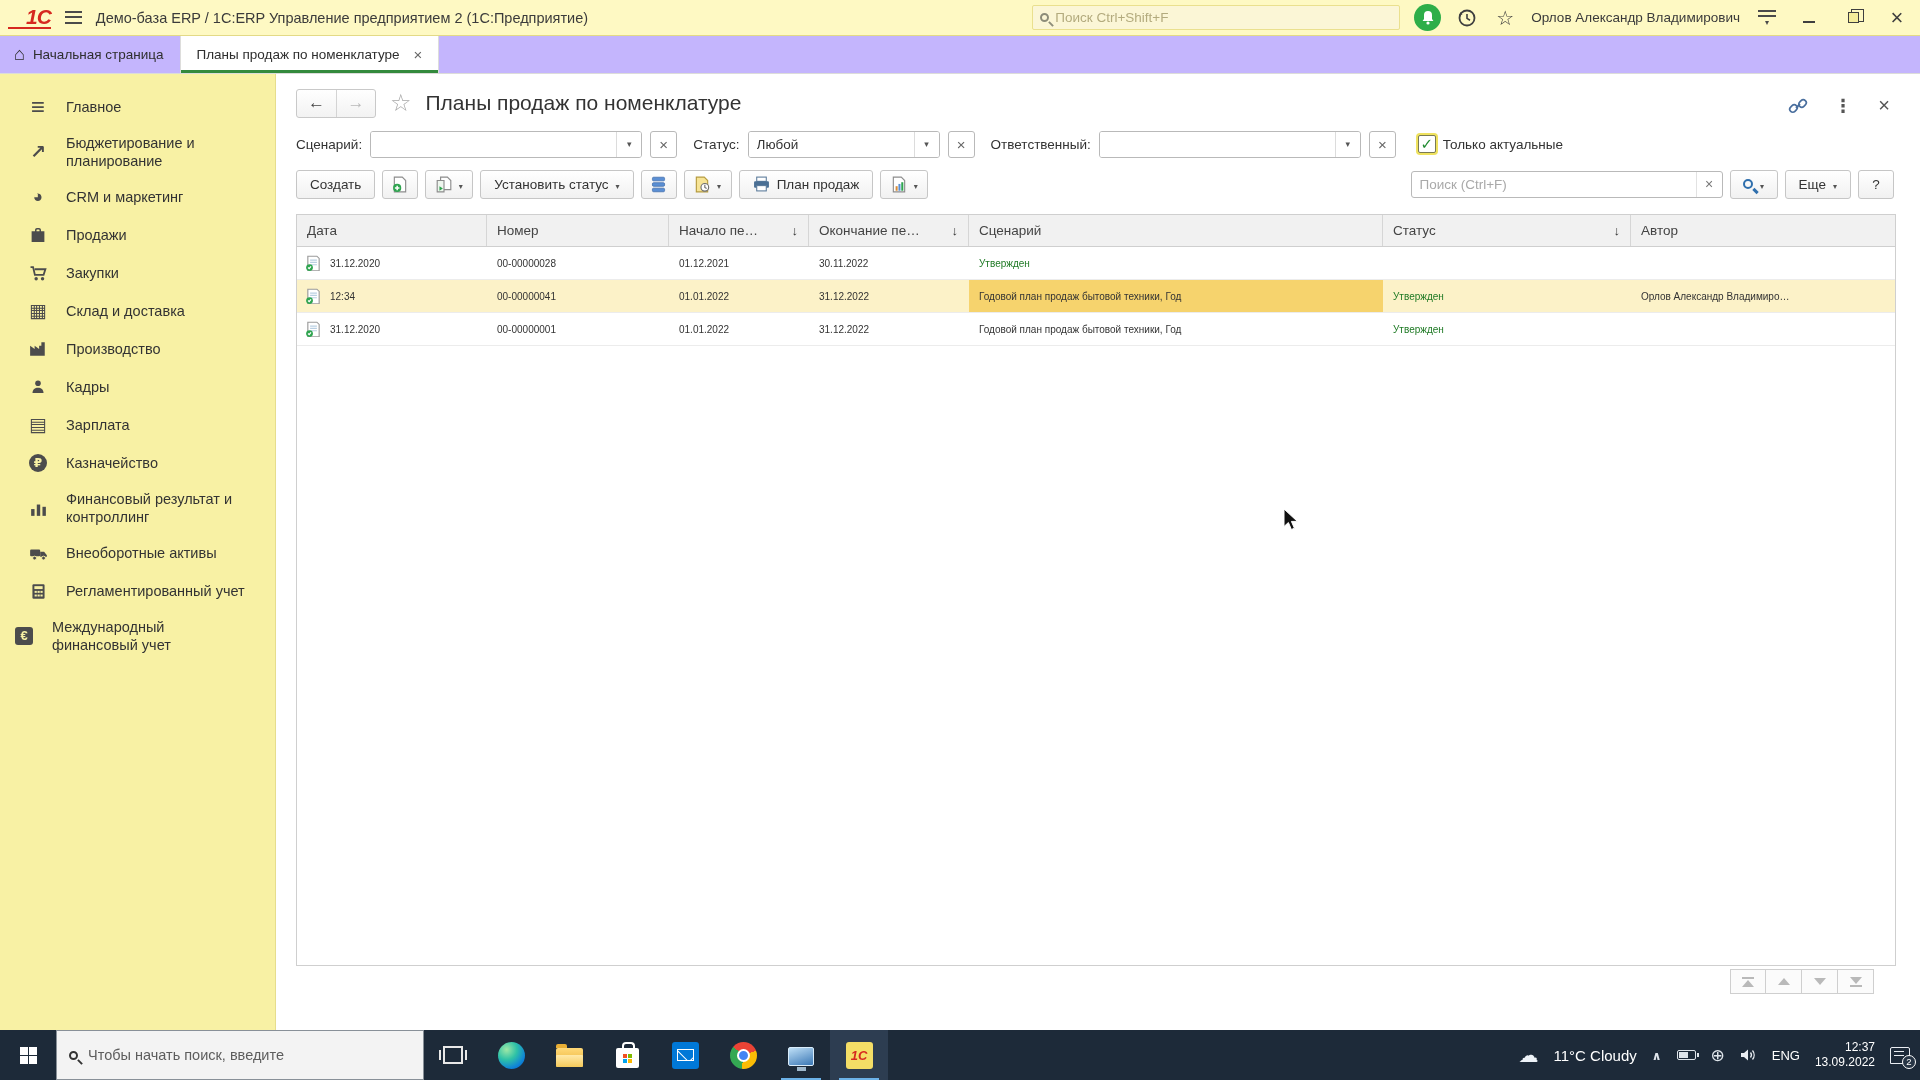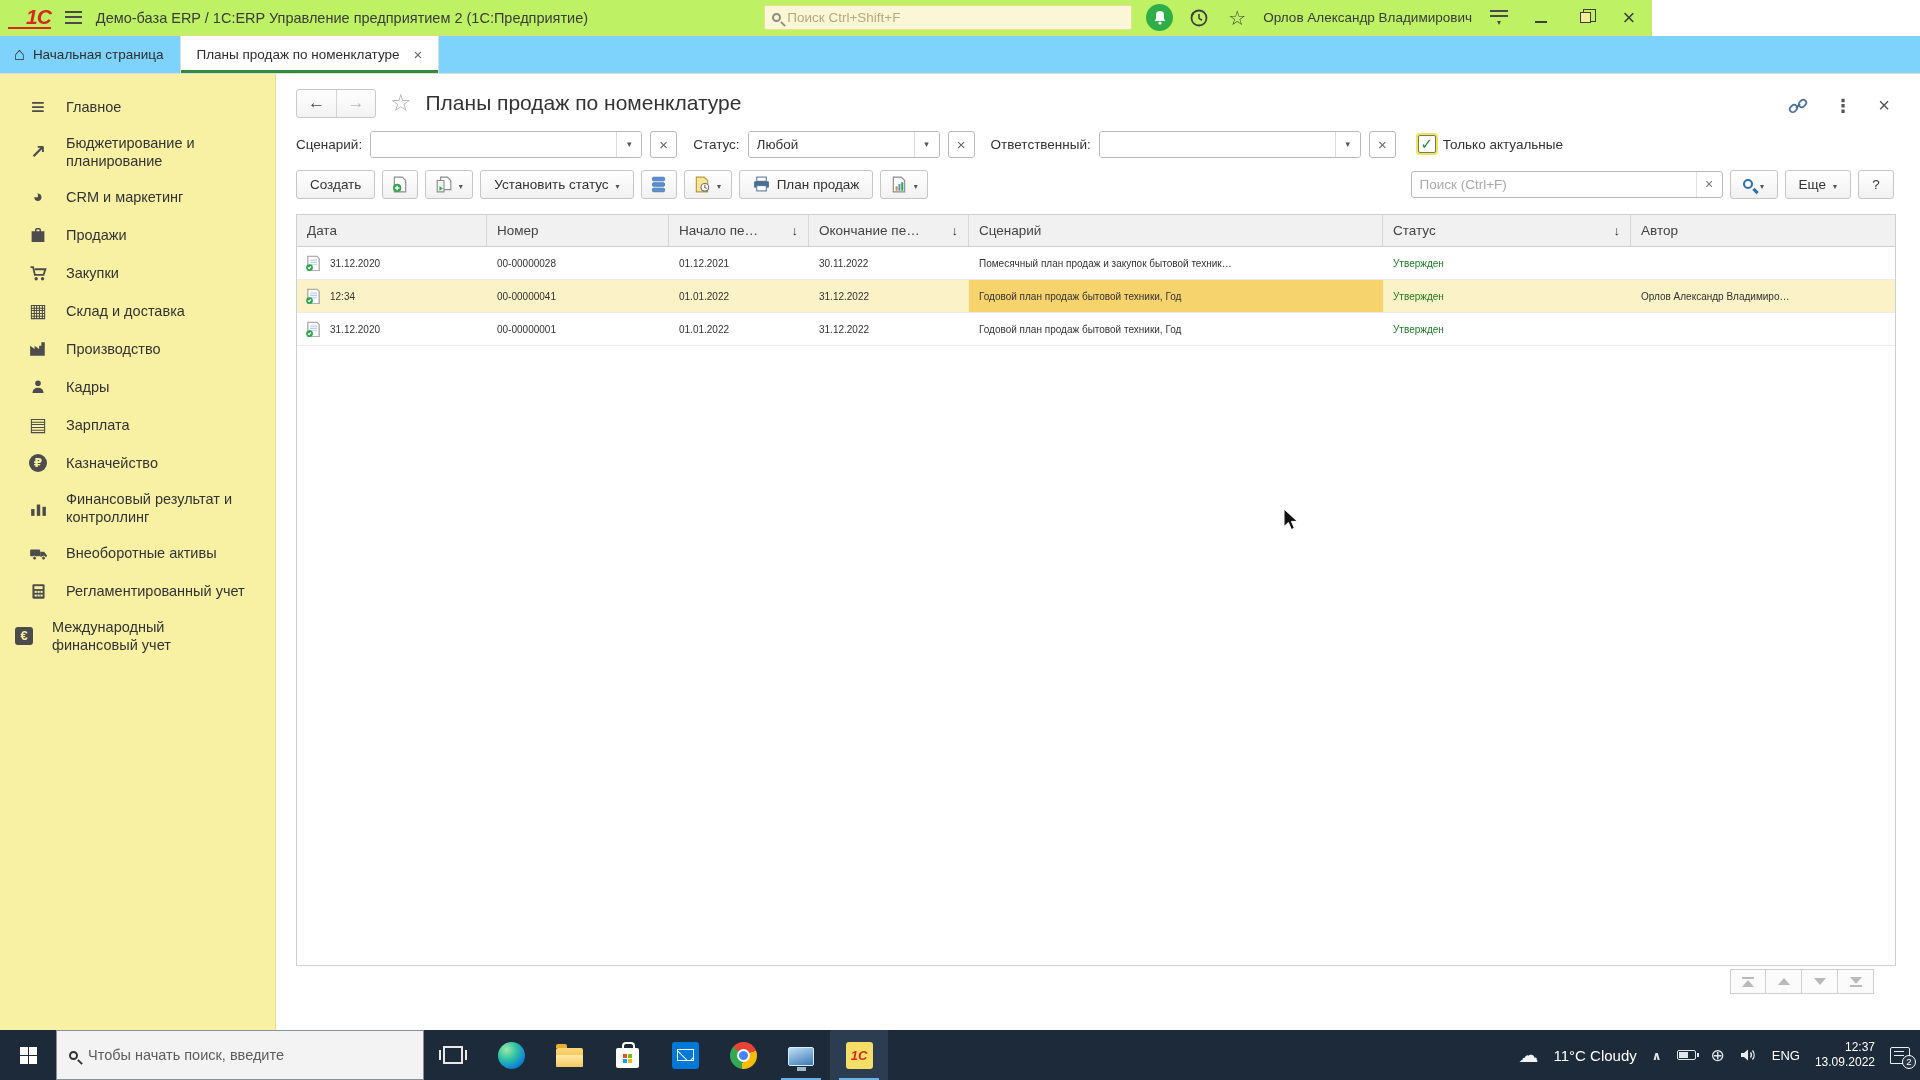--- a/index.html
+++ b/index.html
@@ -1,22 +1,22 @@
 <!DOCTYPE html>
 <html><head>
 <meta charset="utf-8">
 <style>
   * { margin:0; padding:0; box-sizing:border-box; }
   html,body { width:1920px; height:1080px; overflow:hidden;
     font-family:"Liberation Sans","DejaVu Sans",sans-serif; font-size:13.5px; color:#333;
     background:#fff; position:relative; }
 
   
-  .titlebar { position:absolute; left:0; top:0; width:1652px; height:36px;
-    background:#bef264; display:flex; align-items:center; padding:0 8px; gap:14px;
+  .titlebar { position:absolute; left:0; top:0; width:1920px; height:36px;
+    background:#fef9c3; display:flex; align-items:center; padding:0 8px; gap:14px;
     border-bottom:1px solid #e3da86; z-index:50; }
   .logo-1c { color:#d6281f; font-weight:bold; font-style:italic; font-size:21px; letter-spacing:-1px;
     padding-left:18px; border-bottom:2px solid #d6281f; line-height:20px; }
   .bars { width:17px; height:13px;
     background:repeating-linear-gradient(#4a4a4a 0 2px, transparent 2px 5.5px); }
   .tb-title { font-size:14.5px; color:#3b3b3b; white-space:nowrap; }
   .tb-spacer { flex:1; }
   .tb-search { width:368px; height:25px; background:#fbf6d6; border:1px solid #eae08e;
     border-radius:2px; display:flex; align-items:center; padding:0 7px; gap:6px; }
   .mag { width:9px; height:9px; border:2px solid #8d8d7a; border-radius:50%; position:relative; flex:none; }
@@ -35,21 +35,21 @@
     background:repeating-linear-gradient(#4a4a4a 0 2px, transparent 2px 5px); }
   .svc-menu::after { content:"▾"; font-size:8px; color:#4a4a4a; line-height:4px; }
   .win-btn { width:30px; height:26px; display:flex; align-items:center; justify-content:center; color:#3f3f3f; }
   .min-g { width:12px; height:2px; background:#3f3f3f; margin-top:8px; }
   .rest-g { width:11px; height:11px; border:1.5px solid #3f3f3f; position:relative; background:#f5ed9b; }
   .rest-g::before { content:""; position:absolute; left:2px; top:-4px; width:11px; height:11px;
     border:1.5px solid #3f3f3f; z-index:-1; }
   .close-g::after { content:"×"; font-size:22px; font-weight:300; line-height:18px; }
 
   
-  .tabbar { position:absolute; left:0; top:36px; width:1920px; height:38px; background:#7dd3fc;
+  .tabbar { position:absolute; left:0; top:36px; width:1920px; height:38px; background:#c4b5fd;
     border-bottom:1px solid #dcdcda; display:flex; align-items:stretch; z-index:40; }
   .tab { display:flex; align-items:center; gap:8px; padding:0 16px; font-size:13.5px; color:#2e2e2e;
     border-right:1px solid #dddddb; position:relative; }
   .tab.home { padding-left:14px; }
   .home-ico::after { content:"⌂"; font-size:18px; color:#2e2e2e; font-weight:bold; }
   .tab.active { background:#fff; }
   .tab.active::after { content:""; position:absolute; left:0; right:0; bottom:0; height:3px; background:#338a3d; }
   .tab-close { color:#666; font-size:15px; margin-left:6px; }
   .tab-close::after { content:"×"; }
 
@@ -533,21 +533,20 @@
           <path d="M2.5 1h8l2 2v11h-10z" fill="#fff" stroke="#9a9a9a"></path>
             <path d="M4.5 4.5h6M4.5 6.5h6M4.5 8.5h6" stroke="#b9cfe2"></path>
             <circle cx="4" cy="11" r="3" fill="#2ea44f"></circle>
             <path d="M2.7 11l1 1 1.6-2" stroke="#fff" stroke-width="1.1" fill="none"></path>
         </svg>
         <span>31.12.2020</span>
       </span>
       <span class="td c1">00-00000028</span>
       <span class="td c2">01.12.2021</span>
       <span class="td c3">30.11.2022</span>
-      <span class="td c4">Помесячный план продаж и закупок бытовой техник…</span>
       <span class="td c5 status-txt">Утвержден</span>
       <span class="td c6"></span>
     </div>
 
     <div class="trow selected">
       <span class="td c0 date">
         <svg class="doc-ic" width="17" height="16" viewBox="0 0 15 14">
           <path d="M2.5 1h8l2 2v11h-10z" fill="#fff" stroke="#9a9a9a"></path>
             <path d="M4.5 4.5h6M4.5 6.5h6M4.5 8.5h6" stroke="#b9cfe2"></path>
             <circle cx="4" cy="11" r="3" fill="#2ea44f"></circle>

